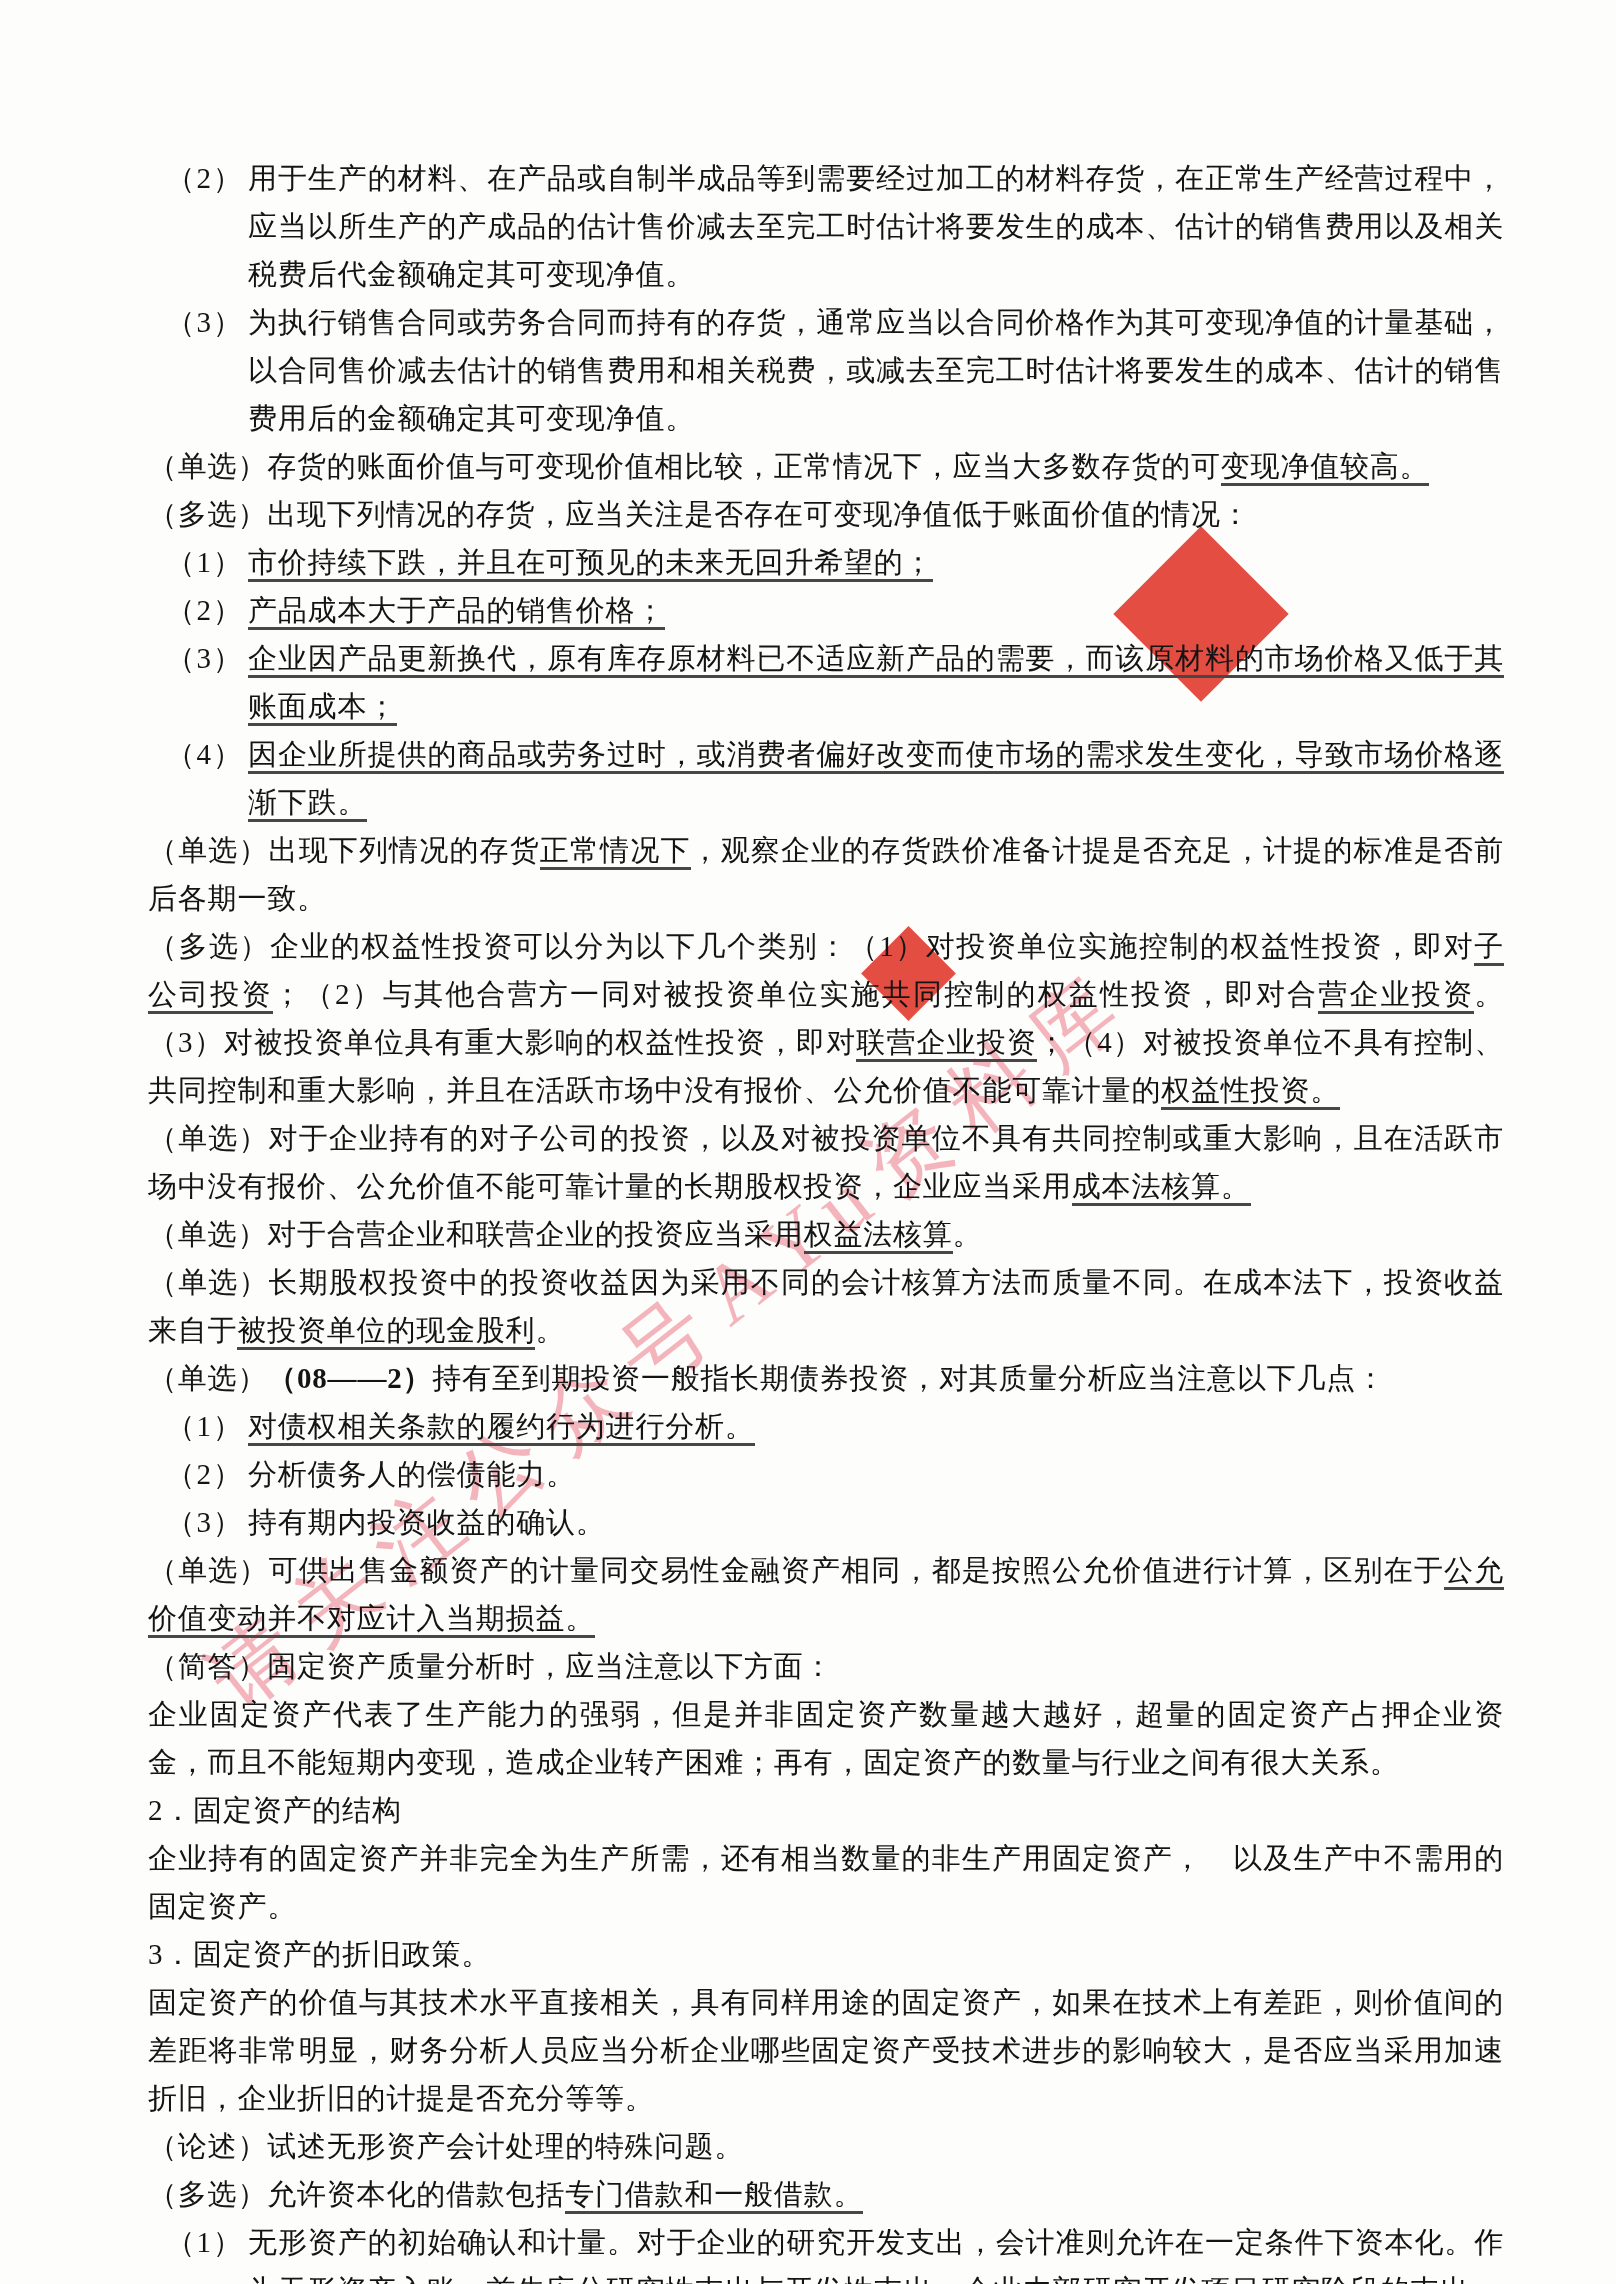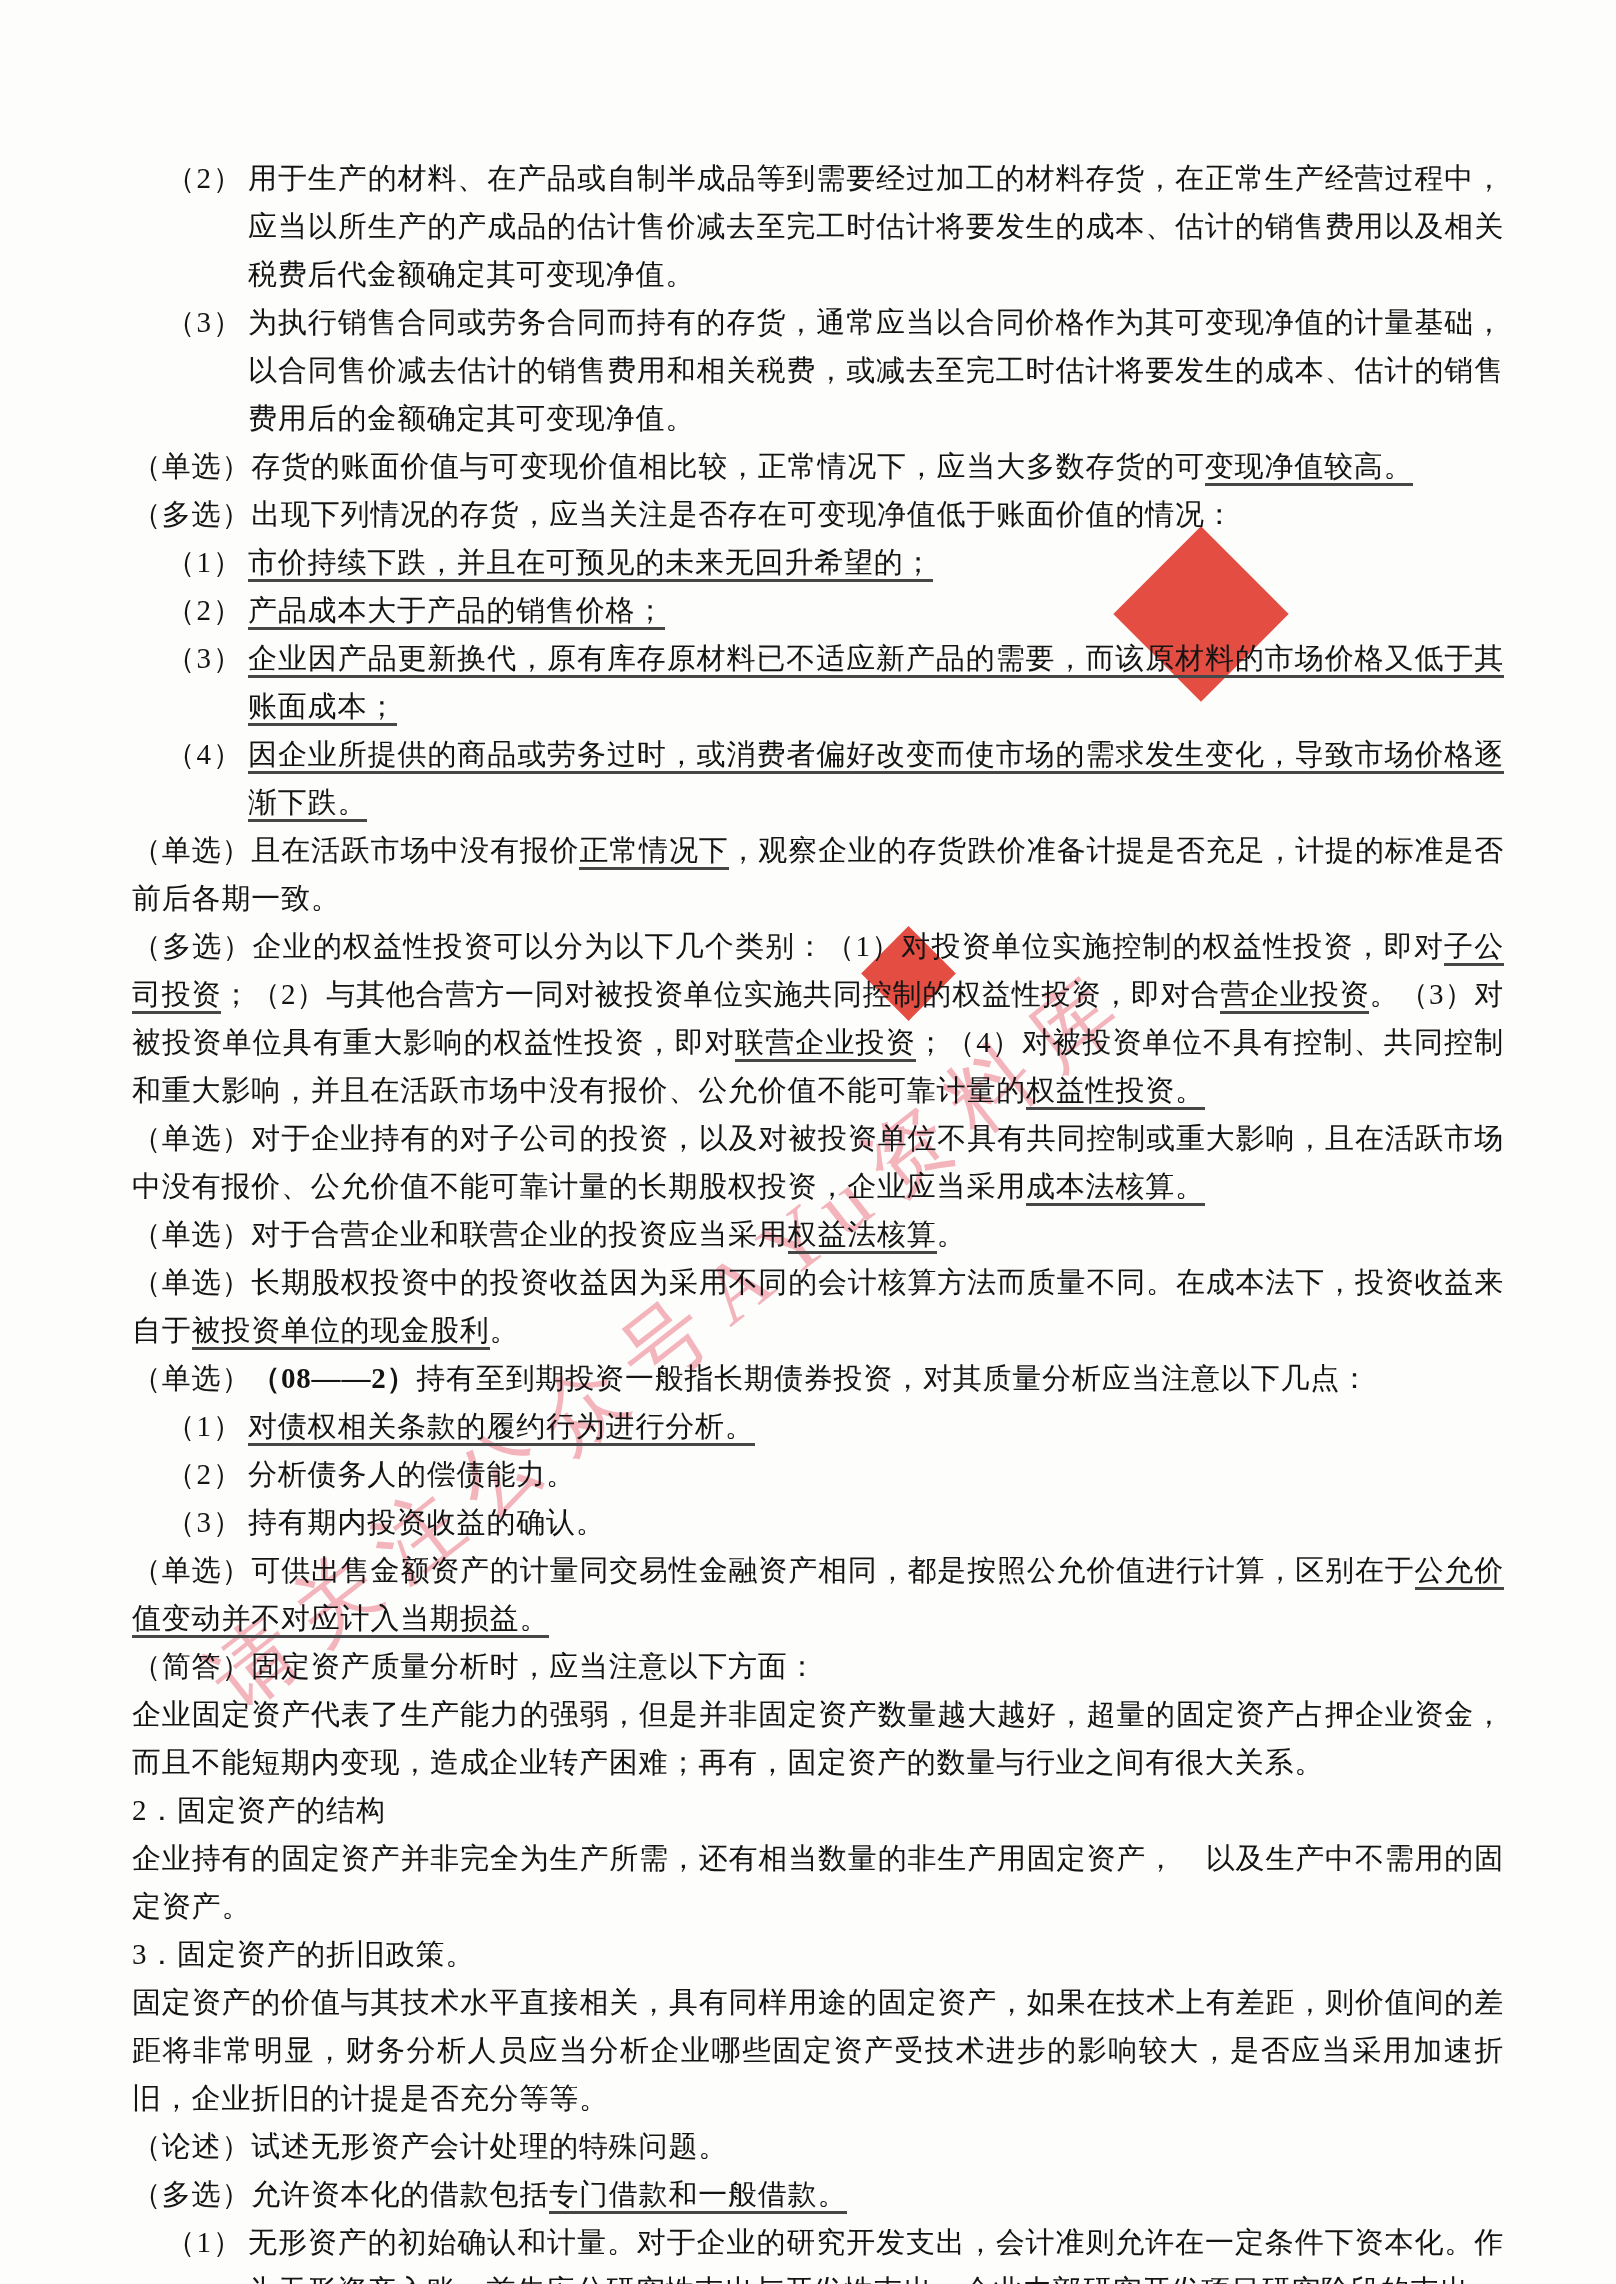--- a/index.html
+++ b/index.html
@@ -19,21 +19,21 @@
     position:absolute;
     left:132px;top:154px;
     width:1372px;
     z-index:2;
     color:#141414;
     font-size:29px;
     line-height:48px;
     letter-spacing:0.8px;
     text-align:justify;
   }
-  .p-flow{position:relative;}
+  .p-flow{position:relative;margin-left:16px;}
   .p-hang{position:relative;padding-left:116px;}
   .p-hang .marker{
     position:absolute;left:34px;top:0;
     letter-spacing:1.6px;
   }
   .seg-u{
     border-bottom:3.1px solid #474747;
     padding-bottom:0.8px;
   }
   .seg-b{font-weight:bold;}
@@ -79,21 +79,21 @@
 
   <div class="content" id="content">
       <div class="p-hang"><span class="marker">（2）</span><span class="">用于生产的材料、在产品或自制半成品等到需要经过加工的材料存货，在正常生产经营过程中，应当以所生产的产成品的估计售价减去至完工时估计将要发生的成本、估计的销售费用以及相关税费后代金额确定其可变现净值。</span></div>
       <div class="p-hang"><span class="marker">（3）</span><span class="">为执行销售合同或劳务合同而持有的存货，通常应当以合同价格作为其可变现净值的计量基础，以合同售价减去估计的销售费用和相关税费，或减去至完工时估计将要发生的成本、估计的销售费用后的金额确定其可变现净值。</span></div>
       <div class="p-flow"><span class="">（单选）存货的账面价值与可变现价值相比较，正常情况下，应当大多数存货的可</span><span class="seg-u ">变现净值较高。</span></div>
       <div class="p-flow"><span class="">（多选）出现下列情况的存货，应当关注是否存在可变现净值低于账面价值的情况：</span></div>
       <div class="p-hang"><span class="marker">（1）</span><span class="seg-u ">市价持续下跌，并且在可预见的未来无回升希望的；</span></div>
       <div class="p-hang"><span class="marker">（2）</span><span class="seg-u ">产品成本大于产品的销售价格；</span></div>
       <div class="p-hang"><span class="marker">（3）</span><span class="seg-u ">企业因产品更新换代，原有库存原材料已不适应新产品的需要，而该原材料的市场价格又低于其账面成本；</span></div>
       <div class="p-hang"><span class="marker">（4）</span><span class="seg-u ">因企业所提供的商品或劳务过时，或消费者偏好改变而使市场的需求发生变化，导致市场价格逐渐下跌。</span></div>
-      <div class="p-flow"><span class="">（单选）且在活跃市场中没有报价</span><span class="seg-u ">正常情况下</span><span class="">，观察企业的存货跌价准备计提是否充足，计提的标准是否前后各期一致。</span></div>
+      <div class="p-flow"><span class="">（单选）出现下列情况的存货</span><span class="seg-u ">正常情况下</span><span class="">，观察企业的存货跌价准备计提是否充足，计提的标准是否前后各期一致。</span></div>
       <div class="p-flow"><span class="">（多选）企业的权益性投资可以分为以下几个类别：（1）对投资单位实施控制的权益性投资，即对</span><span class="seg-u ">子公司投资</span><span class="">；（2）与其他合营方一同对被投资单位实施共同控制的权益性投资，即对合</span><span class="seg-u ">营企业投资</span><span class="">。（3）对被投资单位具有重大影响的权益性投资，即对</span><span class="seg-u ">联营企业投资</span><span class="">；（4）对被投资单位不具有控制、共同控制和重大影响，并且在活跃市场中没有报价、公允价值不能可靠计量的</span><span class="seg-u ">权益性投资。</span></div>
       <div class="p-flow"><span class="">（单选）对于企业持有的对子公司的投资，以及对被投资单位不具有共同控制或重大影响，且在活跃市场中没有报价、公允价值不能可靠计量的长期股权投资，企业应当采用</span><span class="seg-u ">成本法核算。</span></div>
       <div class="p-flow"><span class="">（单选）对于合营企业和联营企业的投资应当采用</span><span class="seg-u ">权益法核算</span><span class="">。</span></div>
       <div class="p-flow"><span class="">（单选）长期股权投资中的投资收益因为采用不同的会计核算方法而质量不同。在成本法下，投资收益来自于</span><span class="seg-u ">被投资单位的现金股利</span><span class="">。</span></div>
       <div class="p-flow"><span class="">（单选）</span><span class="seg-b">（08——2）</span><span class="">持有至到期投资一般指长期债券投资，对其质量分析应当注意以下几点：</span></div>
       <div class="p-hang"><span class="marker">（1）</span><span class="seg-u ">对债权相关条款的履约行为进行分析。</span></div>
       <div class="p-hang"><span class="marker">（2）</span><span class="">分析债务人的偿债能力。</span></div>
       <div class="p-hang"><span class="marker">（3）</span><span class="">持有期内投资收益的确认。</span></div>
       <div class="p-flow"><span class="">（单选）可供出售金额资产的计量同交易性金融资产相同，都是按照公允价值进行计算，区别在于</span><span class="seg-u ">公允价值变动并不对应计入当期损益。</span></div>
       <div class="p-flow"><span class="">（简答）固定资产质量分析时，应当注意以下方面：</span></div>

